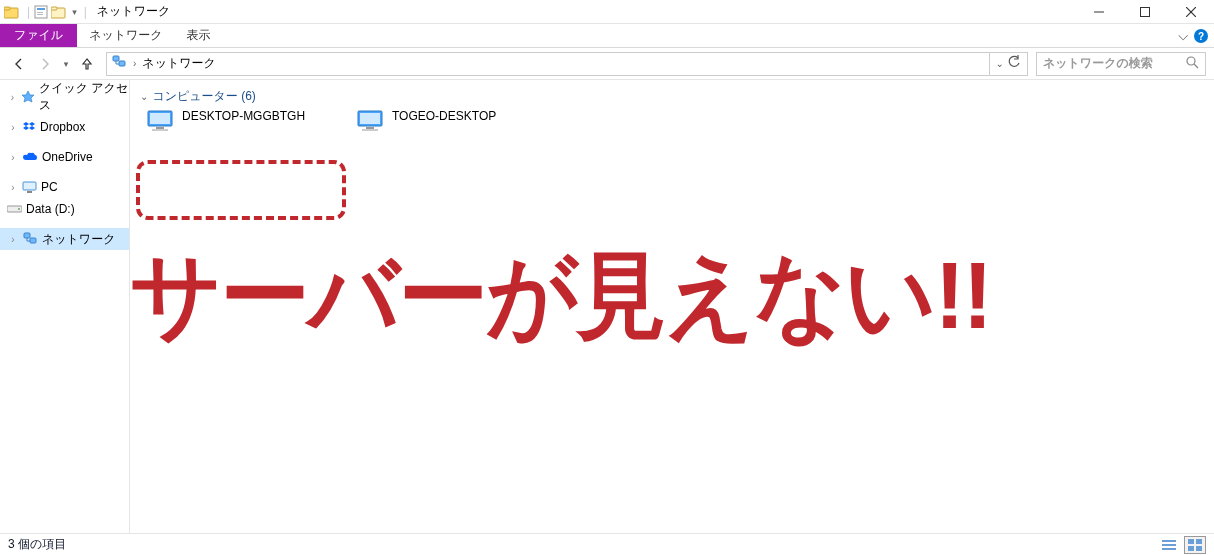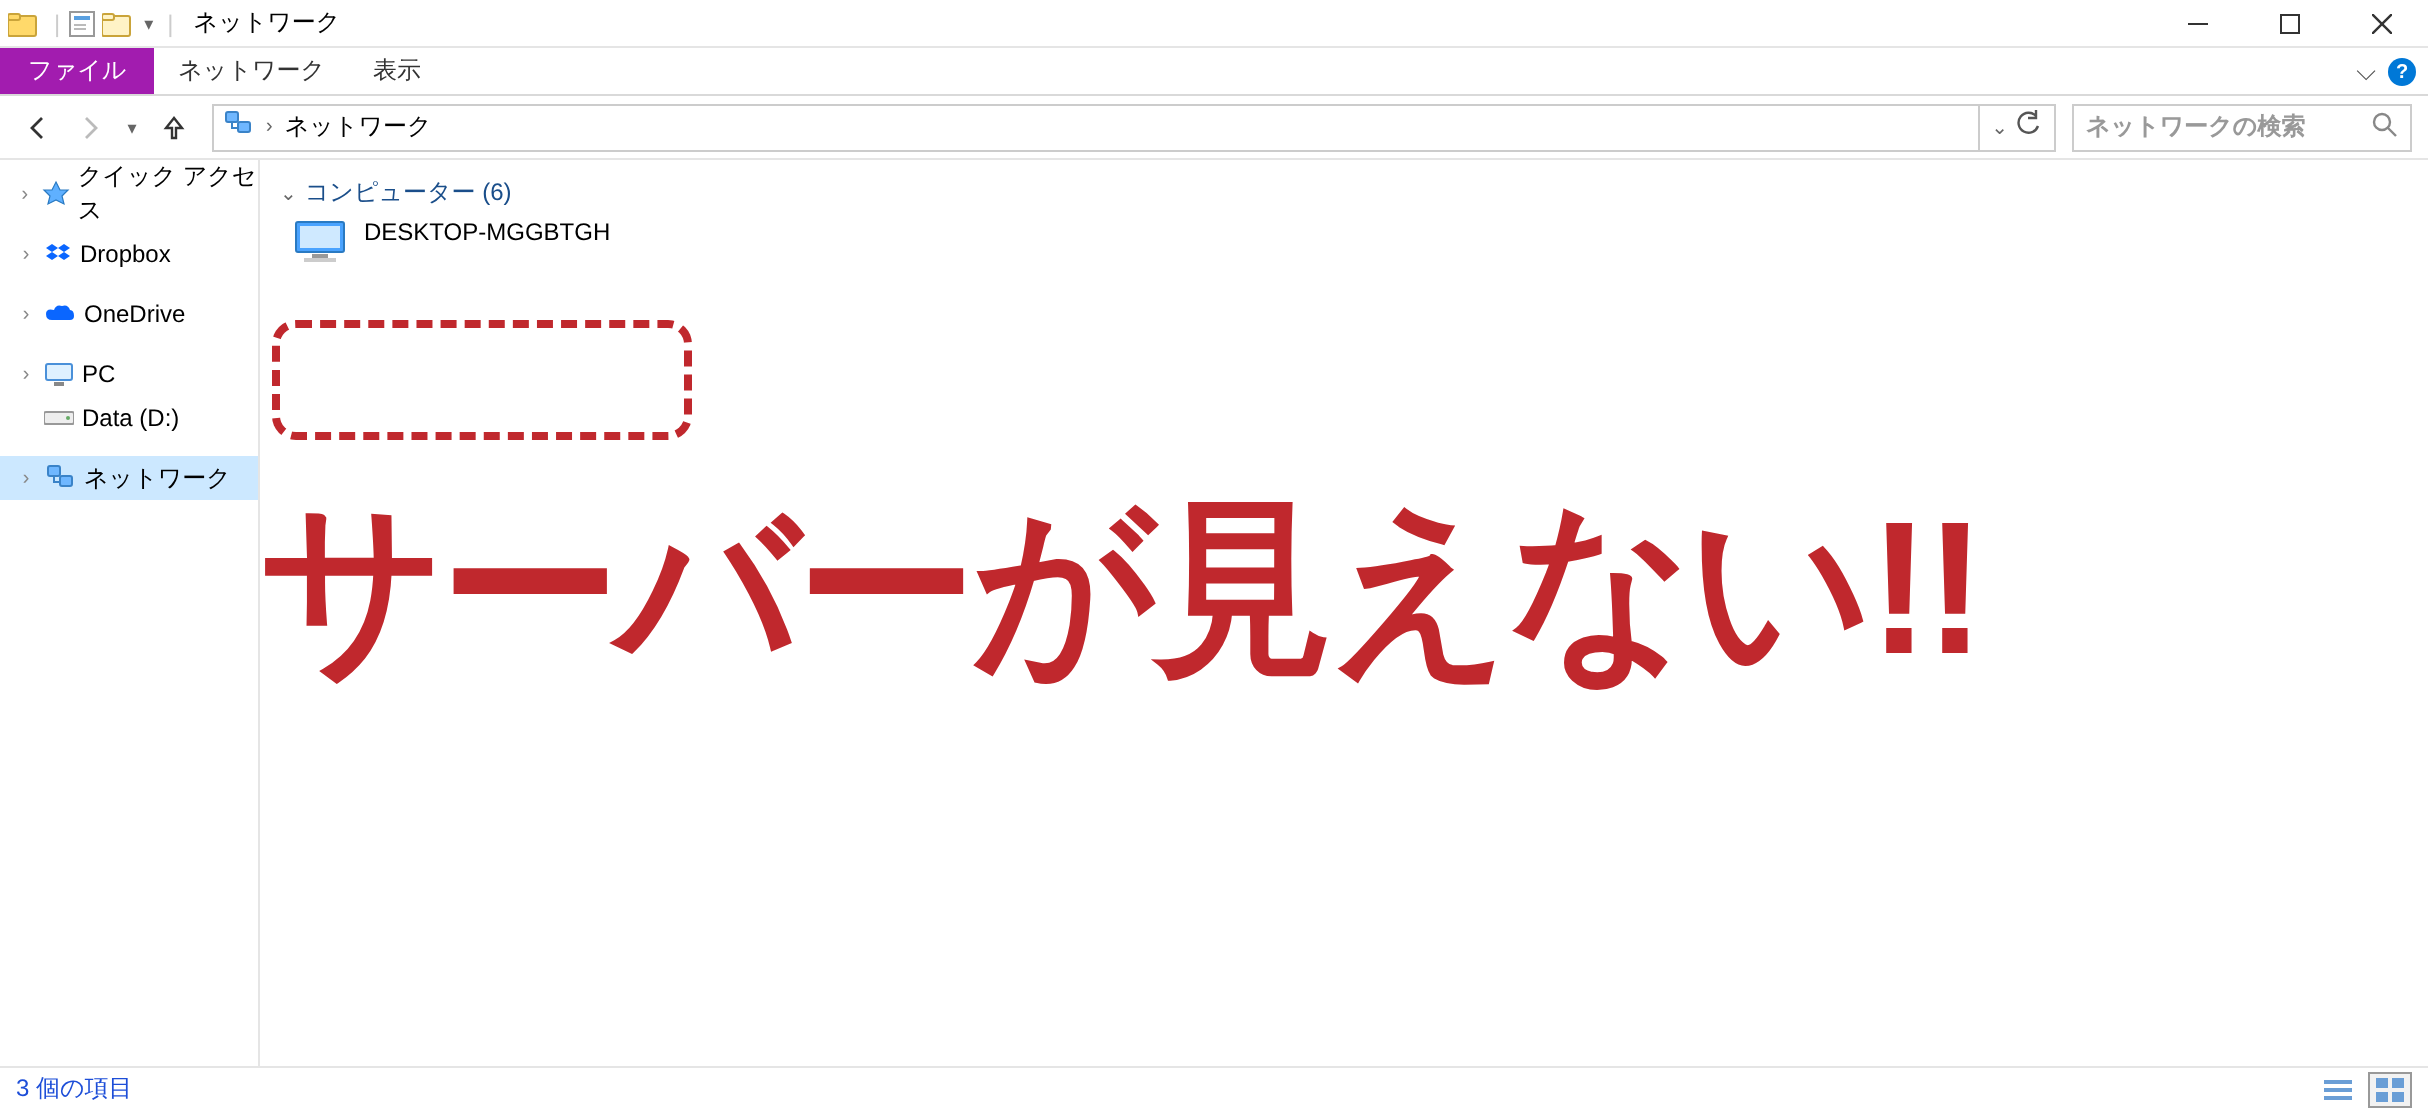--- a/index.html
+++ b/index.html
@@ -27,41 +27,41 @@
     .address-box { flex: 1; height: 24px; border: 1px solid #ccc; display: flex; align-items: center; padding-left: 4px; margin: 0 4px; }
     .address-box .crumb { display: flex; align-items: center; gap: 4px; font-size: 12px; }
     .address-box .crumb .arrow { color: #666; font-size: 10px; margin: 0 2px; }
     .address-box .refresh { margin-left: auto; padding: 0 6px; color: #555; border-left: 1px solid #ccc; height: 100%; display:flex; align-items:center; gap:3px;}
     .search-box { width: 170px; height: 24px; border: 1px solid #ccc; display: flex; align-items: center; padding: 0 6px; color: #999; justify-content: space-between; font-weight: bold; }
 
     
     .main { display: flex; height: calc(555px - 24px - 24px - 32px - 22px); }
     .sidebar { width: 130px; border-right: 1px solid #e5e5e5; padding-top: 6px; overflow: hidden; }
     .sidebar .item { display: flex; align-items: center; height: 22px; padding-left: 8px; gap: 4px; font-size: 12px; position: relative; }
-    .sidebar .item.indent { padding-left: 22px; }
+    .sidebar .item.indent { padding-left: 7px; }
     .sidebar .item.selected { background: #cce8ff; }
     .sidebar .item .caret { width: 10px; text-align: center; color: #888; font-size: 10px; }
     .sidebar .item .icon { display: inline-flex; }
     .sidebar .spacer { height: 8px; }
 
     .content { flex: 1; padding: 8px 0 0 6px; position: relative; }
     .group-header { color: #1a4e8a; font-size: 12px; display: flex; align-items: center; gap: 4px; margin-bottom: 4px; padding-left: 4px; }
     .group-header .chev { font-size: 10px; color: #666; }
     .items-row { display: flex; }
     .computer-item { width: 210px; height: 36px; display: flex; align-items: flex-start; gap: 8px; padding-left: 10px; font-size: 12px; }
     .computer-item .pc-icon { width: 28px; height: 24px; }
 
     
     .dashed-box { position: absolute; left: 6px; top: 80px; width: 210px; height: 60px; border: 4px dashed #c0282d; border-radius: 12px; }
 
     
     .overlay-text { position: absolute; left: 130px; top: 250px; width: 1080px; font-size: 90px; font-weight: 900; color: #c0282d; letter-spacing: -2px; line-height: 1; font-family: "Yu Gothic", "Meiryo", sans-serif; transform: scaleY(1.05); }
 
     
-    .status-bar { height: 22px; border-top: 1px solid #e5e5e5; display: flex; align-items: center; padding: 0 8px; font-size: 12px; color: #1d4ed8; }
+    .status-bar { height: 22px; border-top: 1px solid #e5e5e5; display: flex; align-items: center; padding: 0 8px; font-size: 12px; color: #0f172a; }
     .status-bar .right-icons { margin-left: auto; display: flex; gap: 4px; }
     .status-bar .view-btn { width: 22px; height: 18px; display:flex; align-items:center; justify-content:center; border: 1px solid transparent; }
     .status-bar .view-btn.active { border-color: #999; background:#f2f2f2; }
 
   </style>
 </head>
 <body>
 
 <div class="title-bar">
   <span class="icon">
@@ -249,20 +249,31 @@
         <span class="pc-icon">
           <svg width="28" height="24">
               <rect x="2" y="2" width="24" height="15" rx="1" fill="#4aa3ff" stroke="#2a7ac2"></rect>
               <rect x="4" y="4" width="20" height="11" fill="#cfe9ff"></rect>
               <rect x="10" y="18" width="8" height="2" fill="#999"></rect>
               <rect x="6" y="20" width="16" height="2" fill="#ccc"></rect>
             </svg>
         </span>
         <span>DESKTOP-MGGBTGH</span>
       </div>
+      <div class="computer-item">
+        <span class="pc-icon">
+          <svg width="28" height="24">
+              <rect x="2" y="2" width="24" height="15" rx="1" fill="#4aa3ff" stroke="#2a7ac2"></rect>
+              <rect x="4" y="4" width="20" height="11" fill="#cfe9ff"></rect>
+              <rect x="10" y="18" width="8" height="2" fill="#999"></rect>
+              <rect x="6" y="20" width="16" height="2" fill="#ccc"></rect>
+            </svg>
+        </span>
+        <span>TOGEO-DESKTOP</span>
+      </div>
     </div>
 
     <div class="dashed-box"></div>
   </div>
 </div>
 
 <div class="overlay-text">サーバーが見えない!!</div>
 
 <div class="status-bar">
   <span>3 個の項目</span>

